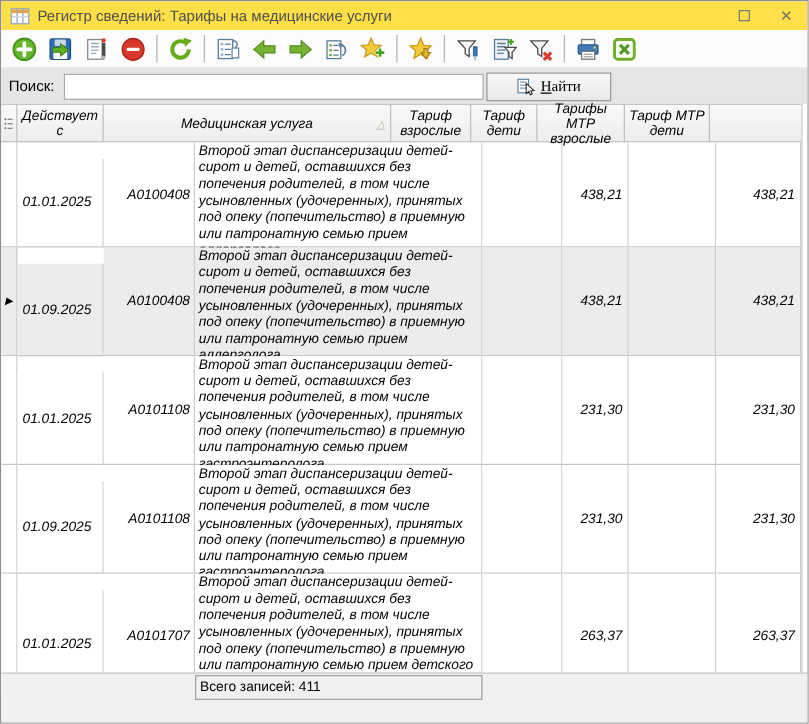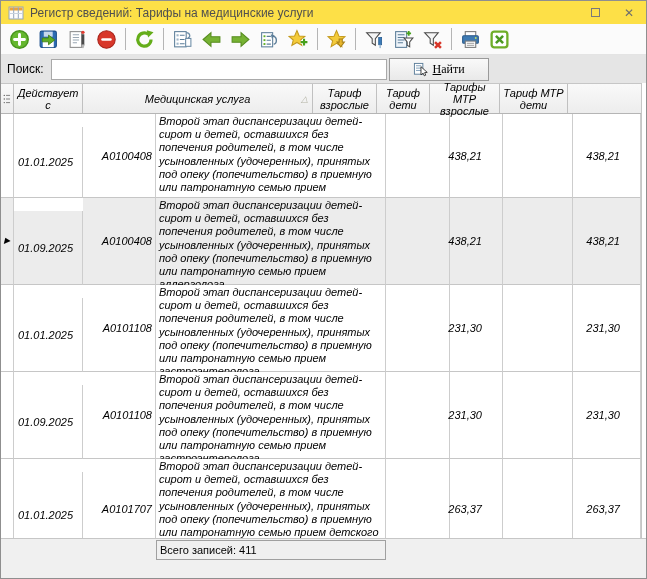--- a/index.html
+++ b/index.html
@@ -46,21 +46,21 @@
   .w-serv { width:230px; flex:0 0 230px; }
   .w-n1 { width:64px; flex:0 0 64px; }
   .w-n2 { width:53px; flex:0 0 53px; }
   .w-n3 { width:70px; flex:0 0 70px; }
   .w-n4 { width:68px; flex:0 0 68px; }
   .cell.sel { display:flex; align-items:center; justify-content:center; }
   .marker { font-size:8px; line-height:1; color:#000; }
   .cell.date { display:flex; align-items:center; padding-left:4px;margin-top:13px; }
   .cell.code { display:flex; align-items:center; justify-content:flex-end; padding-right:3px; }
   .cell.service { padding:1px 4px 1px 3px; line-height:13.2px; }
-  .cell.num { display:flex; align-items:center; justify-content:flex-end; padding-right:20px; }
+  .cell.num { display:flex; align-items:center; justify-content:flex-end; padding-right:4px; }
   .r1{height:84px}.r2{height:87px}.r3{height:87px}.r4{height:87px}.r5{height:100px}
   .sort-icon { position:absolute; right:4px; top:50%; transform:translateY(-50%); font-size:9px; color:#b4b4a6; }
   .hdr-sel svg { width:8px; height:12px; }
   
   .footer { position:absolute; left:0; right:0; bottom:0; height:40px; background:#f0f0f0; border-top:1px solid #c6c6c6; }
   .total-box { position:absolute; left:155px; top:1px; width:230px; height:20px; border:1px solid #a0a0a0; background:#f0f0f0;
     font-size:11px; display:flex; align-items:center; padding-left:3px; }
 </style>
 </head>
 <body>

